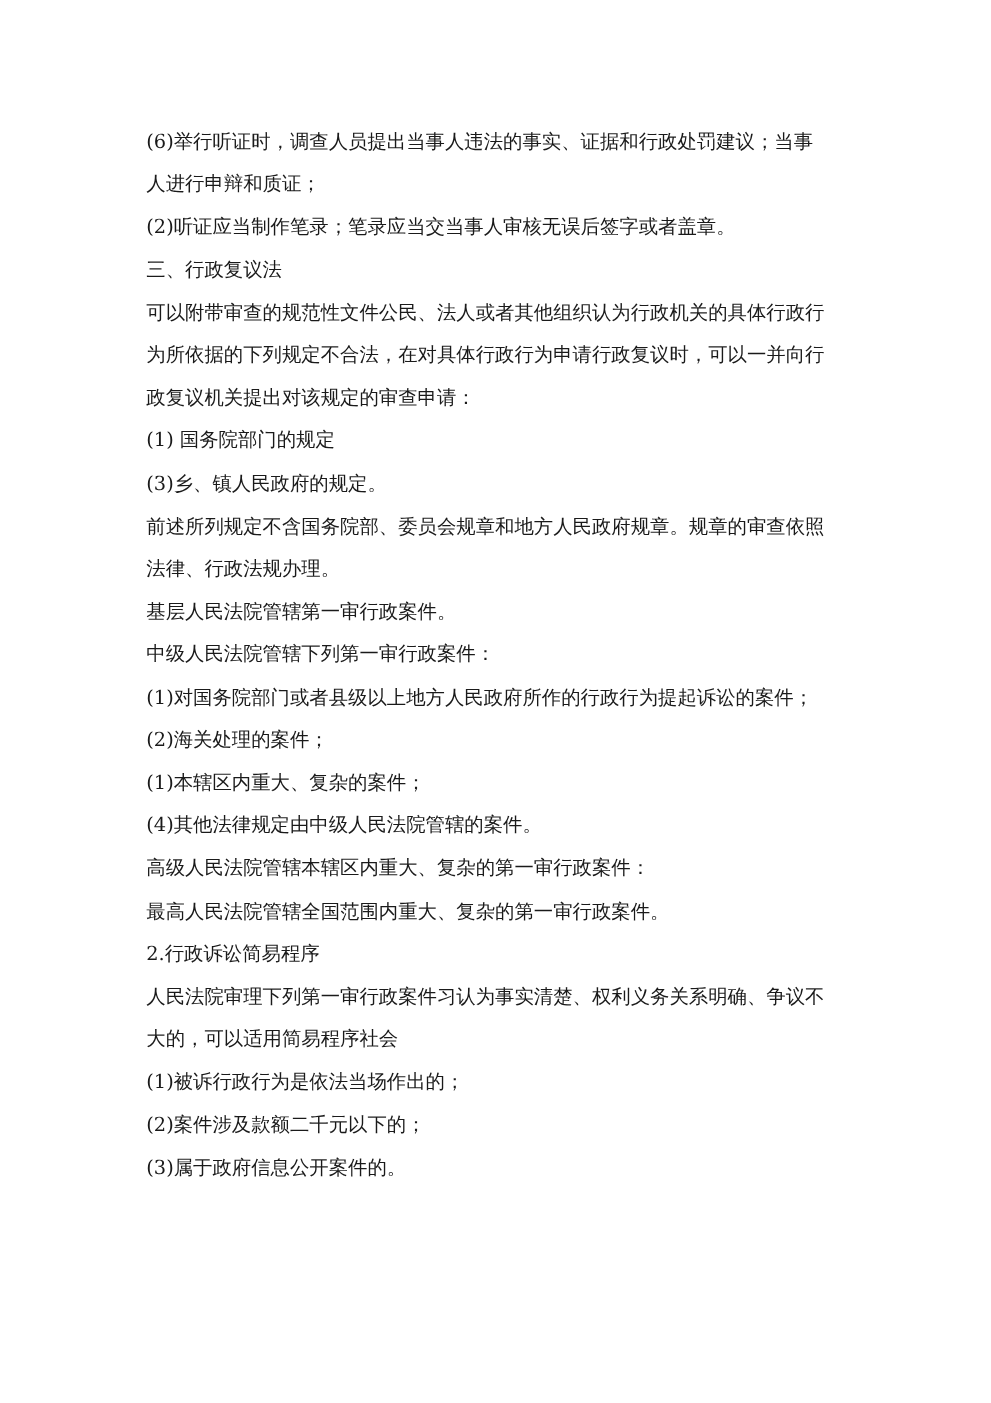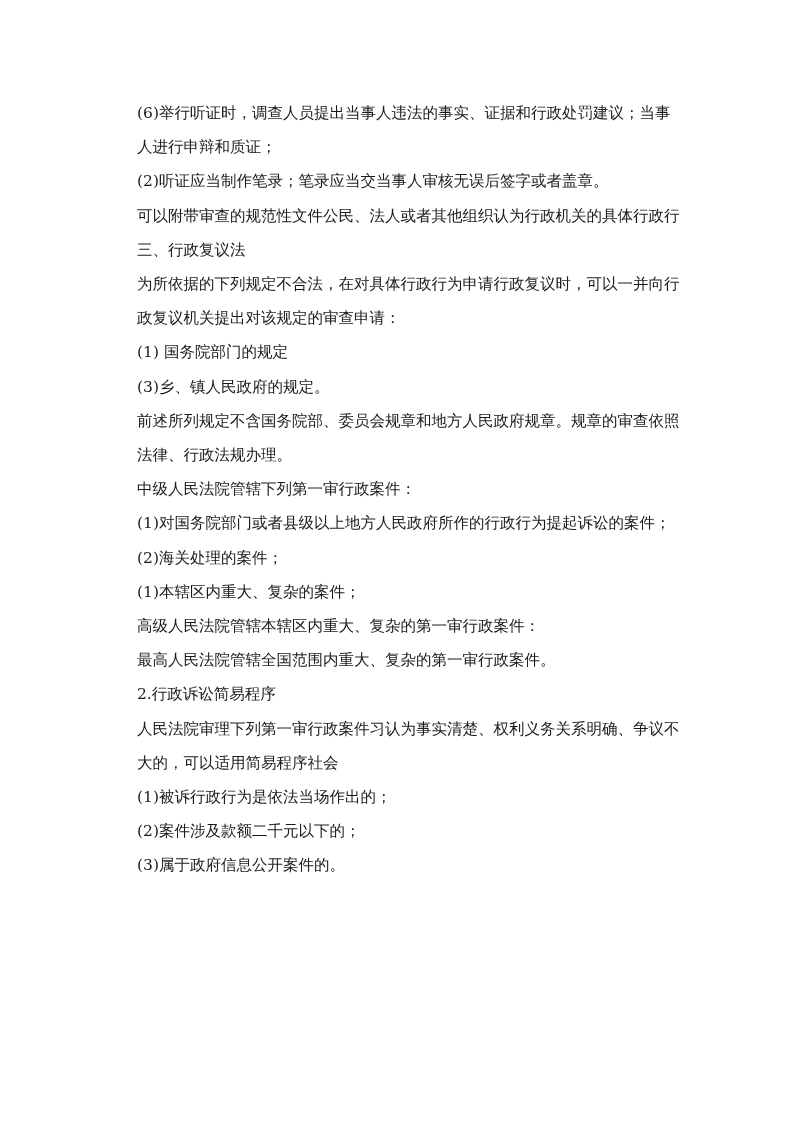--- a/index.html
+++ b/index.html
@@ -6,43 +6,44 @@
   body { width: 793px; height: 1122px; position: relative; overflow: hidden; }
   .page {
     position: absolute;
     left: 117px;
     top: 96px;
     width: 564px;
     font-family: "DejaVu Serif", "Liberation Serif", serif;
     font-size: 15.5px;
     color: #1a1a1a;
     line-height: 34.2px;
-    margin-left: 20px;
   }
   .line { white-space: nowrap; margin: 0; padding: 0; }
 </style>
 </head>
 <body>
 
 <div class="page">
   <p class="line">(6)举行听证时，调查人员提出当事人违法的事实、证据和行政处罚建议；当事</p>
   <p class="line">人进行申辩和质证；</p>
   <p class="line">(2)听证应当制作笔录；笔录应当交当事人审核无误后签字或者盖章。</p>
+  <p class="line">三、行政复议法</p>
   <p class="line">可以附带审查的规范性文件公民、法人或者其他组织认为行政机关的具体行政行</p>
-  <p class="line">三、行政复议法</p>
   <p class="line">为所依据的下列规定不合法，在对具体行政行为申请行政复议时，可以一并向行</p>
   <p class="line">政复议机关提出对该规定的审查申请：</p>
   <p class="line">(1) 国务院部门的规定</p>
   <p class="line">(3)乡、镇人民政府的规定。</p>
   <p class="line">前述所列规定不含国务院部、委员会规章和地方人民政府规章。规章的审查依照</p>
   <p class="line">法律、行政法规办理。</p>
+  <p class="line">基层人民法院管辖第一审行政案件。</p>
   <p class="line">中级人民法院管辖下列第一审行政案件：</p>
   <p class="line">(1)对国务院部门或者县级以上地方人民政府所作的行政行为提起诉讼的案件；</p>
   <p class="line">(2)海关处理的案件；</p>
   <p class="line">(1)本辖区内重大、复杂的案件；</p>
+  <p class="line">(4)其他法律规定由中级人民法院管辖的案件。</p>
   <p class="line">高级人民法院管辖本辖区内重大、复杂的第一审行政案件：</p>
   <p class="line">最高人民法院管辖全国范围内重大、复杂的第一审行政案件。</p>
   <p class="line">2.行政诉讼简易程序</p>
   <p class="line">人民法院审理下列第一审行政案件习认为事实清楚、权利义务关系明确、争议不</p>
   <p class="line">大的，可以适用简易程序社会</p>
   <p class="line">(1)被诉行政行为是依法当场作出的；</p>
   <p class="line">(2)案件涉及款额二千元以下的；</p>
   <p class="line">(3)属于政府信息公开案件的。</p>
 </div>
 

